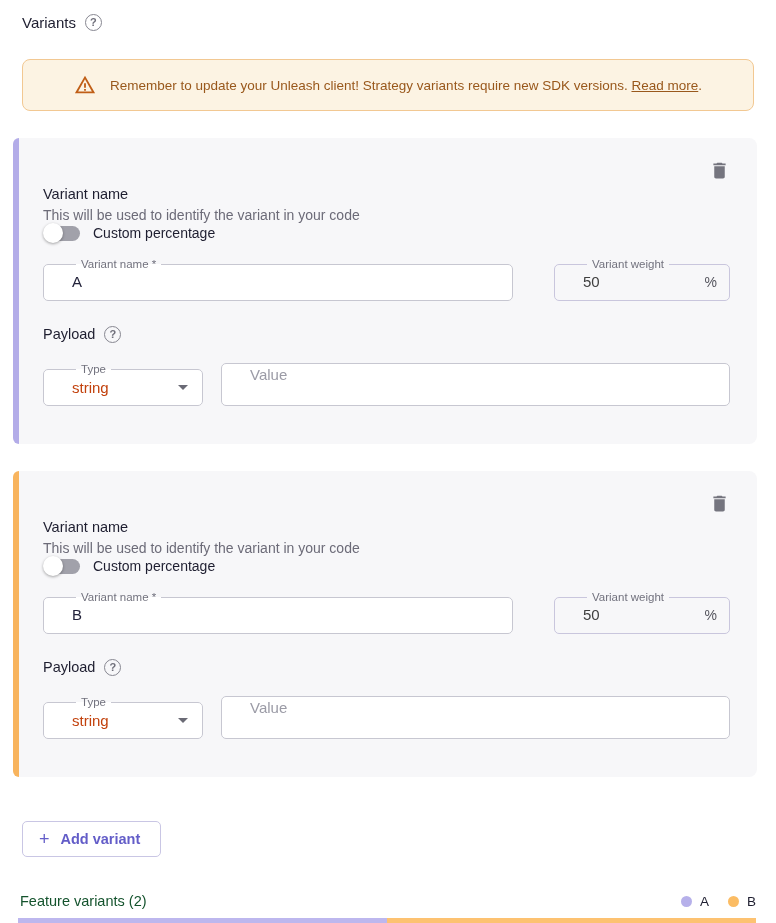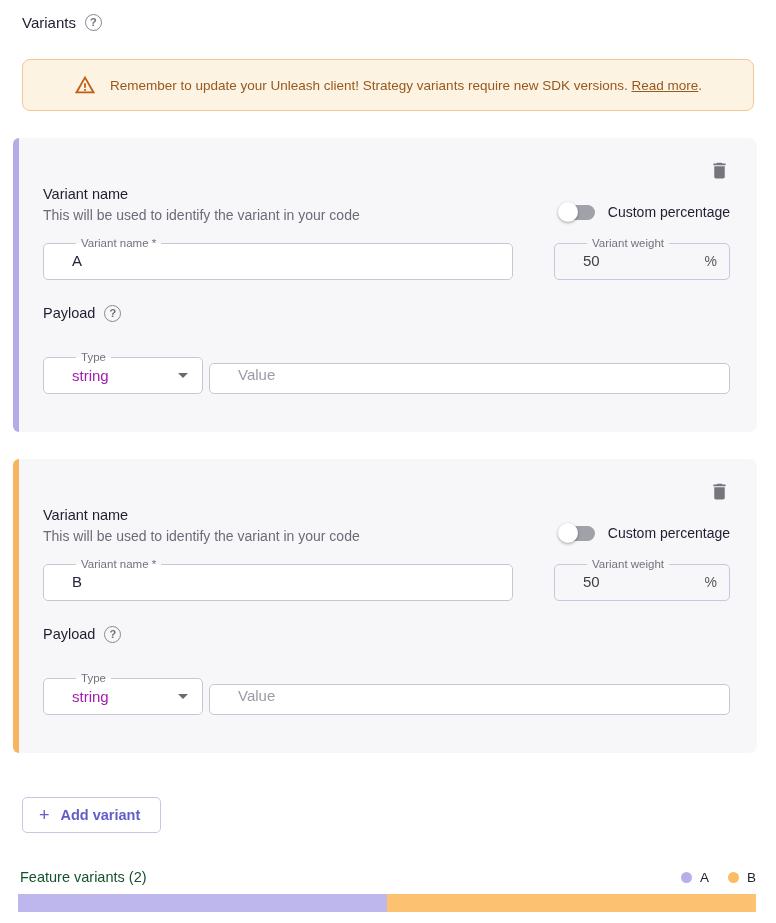--- a/index.html
+++ b/index.html
@@ -50,21 +50,21 @@
     padding: 20px 27px 38px 30px;
   }
   .accent-bar {
     position: absolute; left: 0; top: 0; bottom: 0; width: 6px;
     border-radius: 8px 0 0 8px;
   }
   .trash-row { display: flex; justify-content: flex-end; height: 24px; margin-bottom: 4px; }
   .trash-btn { background: none; border: none; cursor: pointer; padding: 0; }
   .trash-btn svg { width: 21px; height: 21px; fill: #75757f; display: block; }
 
-  .head-row { display: flex; justify-content: space-between; align-items: flex-end; }
+  .head-row { display: flex; justify-content: space-between; align-items: flex-start; flex-direction: column; }
   .head-title { font-size: 14.5px; color: #1e1e30; margin-bottom: 5px; }
   .head-subtitle { font-size: 14px; color: #6c6b78; }
   .toggle-wrap { display: flex; align-items: center; gap: 12px; margin-bottom: 1px; cursor: pointer; }
   .switch { position: relative; width: 38px; height: 20px; flex: 0 0 auto; }
   .switch .track {
     position: absolute; left: 3px; top: 3px; width: 34px; height: 15px;
     border-radius: 8px; background: #a1a1aa;
   }
   .switch .thumb {
     position: absolute; left: 0; top: 0; width: 20px; height: 20px;
@@ -92,24 +92,24 @@
   fieldset.disabled input { color: #404040; }
 
   .inputs-row { display: flex; margin-top: 14px; }
   .name-field { width: 470px; }
   .weight-field { width: 176px; margin-left: auto; }
   .weight-inner { display: flex; align-items: center; }
   .weight-inner .unit { font-size: 14px; color: #55555e; padding-top: 2px; }
 
   .payload-row { display: flex; align-items: flex-start; gap: 9px; margin-top: 25px; font-size: 14.5px; color: #1e1e30; }
 
-  .payload-fields { display: flex; gap: 6px; margin-top: 29px; align-items: flex-end; }
+  .payload-fields { display: flex; gap: 18px; margin-top: 20px; }
   .type-select { width: 160px; cursor: pointer; }
   .type-inner { display: flex; align-items: center; justify-content: space-between; padding-top: 3px; }
-  .type-value { font-size: 15px; color: #a21caf; }
+  .type-value { font-size: 15px; color: #c2410c; }
   .caret-down {
     width: 0; height: 0; border-left: 5px solid transparent;
     border-right: 5px solid transparent; border-top: 5.5px solid #6a6a75;
     margin-right: 2px;
   }
   .value-field { flex: 1; }
 
   
   .add-variant-btn {
     margin: 44px 0 0 22px;

